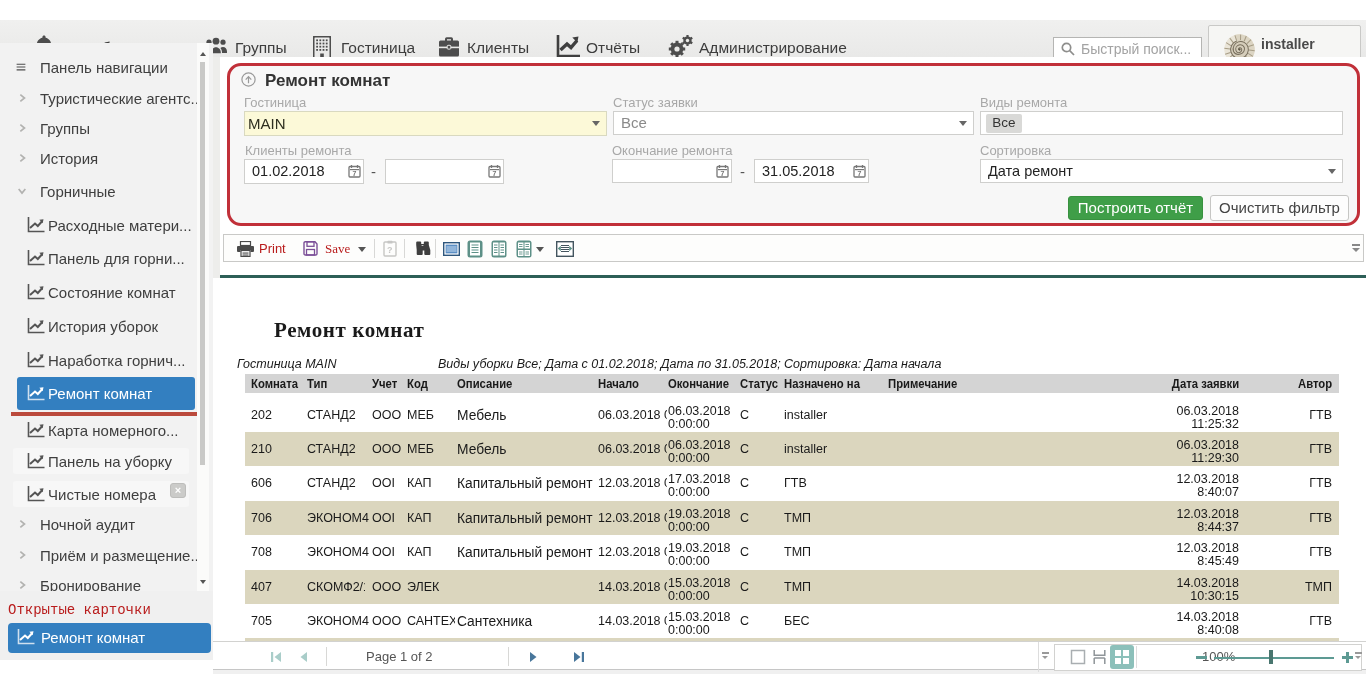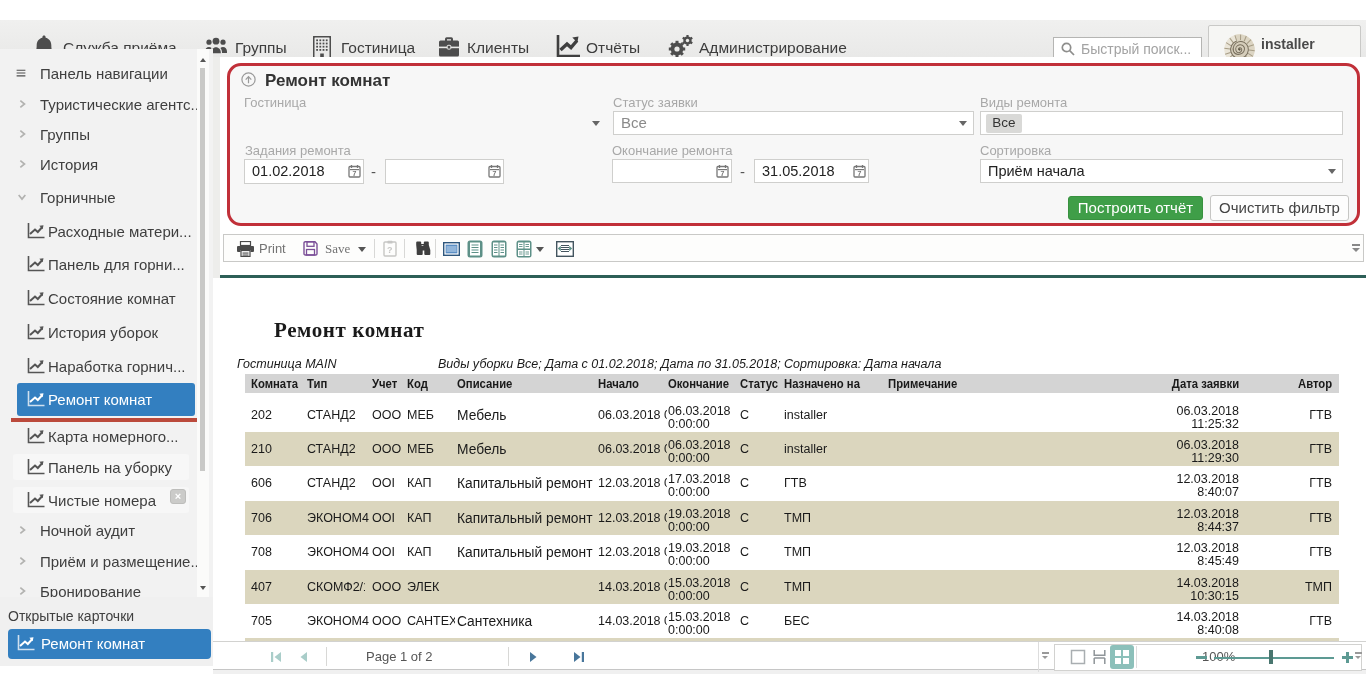--- a/index.html
+++ b/index.html
@@ -17,55 +17,55 @@
 
 #search { position:absolute; left:1053px; top:17px; width:149px; height:22px; background:#fff;
   border:1px solid #b5b5b3; border-radius:0; }
 #search .ph { position:absolute; left:27px; top:3px; color:#a3a3a3; font-size:14px; }
 
 #usercard { position:absolute; left:1208px; top:5px; width:153px; height:49px; background:#f6f6f4;
   border:1px solid #c9c9c7; border-radius:2px; }
 #usercard .uname { position:absolute; left:52px; top:10px; font-size:14px; font-weight:bold; color:#4a4a4a; }
 
 
-#sidebar { position:absolute; left:0; top:49px; width:213px; height:617px; background:#f2f2f2; }
+#sidebar { position:absolute; left:0; top:43px; width:213px; height:617px; background:#f2f2f2; }
 .sbitem { position:absolute; left:0; width:197px; color:#3f3f3f; font-size:15px; }
 .sbitem .arr { position:absolute; left:17px; top:3px; width:10px; height:10px; }
 .sbitem .txt { position:absolute; left:40px; top:0; white-space:nowrap; }
 .sbsub .txt { left:48px; }
 .sbsub .cicon { position:absolute; left:27px; top:-1px; }
 #sbsel { position:absolute; left:17px; top:334px; width:178px; height:33px; background:#337fc0; border-radius:3px; }
 #sbsel .txt { position:absolute; left:31px; top:8px; color:#fff; font-size:15px; white-space:nowrap;}
 #sbsel .cicon { position:absolute; left:10px; top:7px; }
 #sbredline { position:absolute; left:11px; top:369px; width:188px; height:4px; background:#bb4a3c; }
 .chev { stroke:#b2b2b0; stroke-width:2; fill:none; }
 #sbscroll { position:absolute; left:197px; top:0px; width:12px; height:548px; background:#fbfbfa; }
 #sbthumb { position:absolute; left:3px; top:19px; width:5px; height:403px; background:#c9c9c7; }
 #sbbottom { position:absolute; left:0; top:548px; width:213px; height:69px; background:#f0f0f0; }
-#sbbottom .lbl { position:absolute; left:8px; top:11px; color:#404040; font-size:14px; }
+#sbbottom .lbl { position:absolute; left:8px; top:11px; color:#b91c1c; font-size:14px;font-family:Liberation Mono, monospace; }
 #sbcard { position:absolute; left:8px; top:32px; width:203px; height:30px; background:#337fc0; border-radius:4px; }
 #sbcard .txt { position:absolute; left:33px; top:6px; color:#fff; font-size:15px; }
 #sbcard .cicon { position:absolute; left:9px; top:5px; }
 .closebox { position:absolute; left:170px; top:-3px; width:16px; height:15px; background:#cbcbc9; border:1px solid #bdbdbb; border-radius:3px; color:#fff; font-size:11px; font-weight:bold; text-align:center; line-height:13px; }
 
 
 #main { position:absolute; left:213px; top:57px; width:1153px; height:617px; background:#fff; }
 
 #fpanel { position:absolute; left:14px; top:6px; width:1133px; height:163px; border:3px solid #c13039; border-radius:14px; background:#f7f7f7; }
 #fpanel .ptitle { position:absolute; left:35px; top:5px; font-size:17px; font-weight:bold; color:#333; }
 .flabel { position:absolute; color:#a8a8a8; font-size:13px; }
 .finput { position:absolute; background:#fff; border:1px solid #cfcfcd; font-size:15px; color:#333; }
 .fcaret { position:absolute; width:0; height:0; border-left:4px solid transparent; border-right:4px solid transparent; border-top:5px solid #666; }
 
 #btnGreen { position:absolute; left:838px; top:130px; width:135px; height:24px; background:#3f9e48; border:1px solid #38913f; border-radius:3px; color:#fff; font-size:15px; text-align:center; line-height:22px; }
 #btnWhite { position:absolute; left:980px; top:129px; width:139px; height:26px; background:#fdfdfd; border:1px solid #c6c6c4; border-radius:3px; color:#444; font-size:15px; text-align:center; line-height:24px; }
 
 
 #toolbar { position:absolute; left:10px; top:177px; width:1141px; height:28px; background:#fdfdfc; border:1px solid #c9c9c7; }
-#toolbar .tx { position:absolute; top:6px; font-size:13px; color:#737373; }
+#toolbar .tx { position:absolute; top:6px; font-size:13px; color:#b91c1c; }
 .tsep { position:absolute; top:4px; width:1px; height:19px; background:#d8d8d6; }
 
 
 #tealline { position:absolute; left:7px; top:218px; width:1146px; height:3px; background:#2d5f57; }
 
 #report { position:absolute; left:0px; top:221px; width:1153px; height:363px; background:#fff; }
 #rtitle { position:absolute; left:61px; top:40px; font-family:"Liberation Serif", serif; font-size:21px; letter-spacing:0.6px; font-weight:bold; color:#1a1a1a; }
 .rinfo { position:absolute; top:79px; font-size:12.5px; font-style:italic; color:#1a1a1a; }
 
 #rtable { position:absolute; left:32px; top:96px; width:1094px; }
@@ -365,28 +365,29 @@
 <div id="main">
   <div style="position:absolute;left:0;top:0;width:7px;height:617px;background:#ededeb;"></div>
   <div style="position:absolute;left:0;top:613px;width:1153px;height:4px;background:#f0f0f0;"></div>
   <div id="fpanel">
     <svg width="15" height="15" viewBox="0 0 15 15" style="position:absolute;left:11px;top:6px;">
         <circle cx="7.5" cy="7.5" r="6.6" stroke="#9a9a9a" fill="none" stroke-width="1.2"></circle>
         <path d="M7.5 11.2 V5.2 M4.7 7.6 L7.5 4.6 L10.3 7.6" stroke="#9a9a9a" stroke-width="1.2" fill="none"></path>
       </svg>
     <div class="ptitle">Ремонт комнат</div>
     <div class="flabel" style="left:14px;top:29px;">Гостиница</div>
+    <div class="finput" style="left:14px;top:45px;width:363px;height:25px;background:#fcf9d8;border-color:#d9d9c0;color:#2e2e20;font-size:15px;line-height:23px;padding-left:3px;">MAIN</div>
     <div class="fcaret" style="left:362px;top:55px;"></div>
     <div class="flabel" style="left:383px;top:29px;">Статус заявки</div>
     <div class="finput" style="left:383px;top:45px;width:361px;height:24px;color:#8a8a8a;font-size:15px;line-height:22px;padding-left:7px;">Все</div>
     <div class="fcaret" style="left:729px;top:55px;"></div>
     <div class="flabel" style="left:750px;top:29px;">Виды ремонта</div>
     <div class="finput" style="left:750px;top:45px;width:363px;height:24px;"></div>
     <div style="position:absolute;left:756px;top:48px;width:36px;height:19px;background:#d9d9d7;border-radius:2px;color:#333;font-size:13.5px;text-align:center;line-height:18px;">Все</div>
-    <div class="flabel" style="left:15px;top:77px;">Задания ремонта</div>
+    <div class="flabel" style="left:15px;top:77px;">Клиенты ремонта</div>
     <div class="finput" style="left:14px;top:93px;width:120px;height:25px;font-size:14.5px;color:#222;line-height:23px;padding-left:7px;">01.02.2018</div>
     <svg width="13" height="14" viewBox="0 0 13 14" style="position:absolute;left:118px;top:98px;">
         <rect x="1" y="2.5" width="11" height="10.5" rx="1" fill="none" stroke="#777" stroke-width="1.3"></rect>
         <path d="M3.5 1 v3 M9.5 1 v3" stroke="#777" stroke-width="1.3"></path>
         <rect x="2" y="5" width="9" height="1.2" fill="#777"></rect>
         <text x="4.5" y="12" font-size="7" fill="#777" font-weight="bold">7</text>
       </svg>
     <div style="position:absolute;left:141px;top:97px;color:#555;font-size:15px;">-</div>
     <div class="finput" style="left:155px;top:93px;width:119px;height:25px;"></div>
     <svg width="13" height="14" viewBox="0 0 13 14" style="position:absolute;left:258px;top:98px;">
@@ -405,21 +406,21 @@
       </svg>
     <div style="position:absolute;left:510px;top:97px;color:#555;font-size:15px;">-</div>
     <div class="finput" style="left:524px;top:93px;width:115px;height:24px;font-size:14.5px;color:#222;line-height:22px;padding-left:7px;">31.05.2018</div>
     <svg width="13" height="14" viewBox="0 0 13 14" style="position:absolute;left:623px;top:98px;">
         <rect x="1" y="2.5" width="11" height="10.5" rx="1" fill="none" stroke="#777" stroke-width="1.3"></rect>
         <path d="M3.5 1 v3 M9.5 1 v3" stroke="#777" stroke-width="1.3"></path>
         <rect x="2" y="5" width="9" height="1.2" fill="#777"></rect>
         <text x="4.5" y="12" font-size="7" fill="#777" font-weight="bold">7</text>
       </svg>
     <div class="flabel" style="left:750px;top:77px;">Сортировка</div>
-    <div class="finput" style="left:750px;top:93px;width:363px;height:24px;font-size:14.5px;color:#222;line-height:22px;padding-left:7px;">Приём начала</div>
+    <div class="finput" style="left:750px;top:93px;width:363px;height:24px;font-size:14.5px;color:#222;line-height:22px;padding-left:7px;">Дата ремонт</div>
     <div class="fcaret" style="left:1098px;top:103px;"></div>
     <div id="btnGreen">Построить отчёт</div>
     <div id="btnWhite">Очистить фильтр</div>
   </div>
   <div id="toolbar">
     <svg width="17" height="16" viewBox="0 0 17 16" style="position:absolute;left:13px;top:6px;">
       <rect x="3.5" y="0.5" width="10" height="4" fill="#fff" stroke="#4a4a4a" stroke-width="1.2"></rect>
       <path d="M1 5 h15 a1 1 0 0 1 1 1 v4 a1 1 0 0 1-1 1 h-2.5 v-2 h-10 v2 H1 a1 1 0 0 1-1-1 V6 a1 1 0 0 1 1-1z" fill="#4a4a4a"></path>
       <rect x="4" y="9.5" width="9" height="6" fill="#fff" stroke="#4a4a4a" stroke-width="1.2"></rect>
       <rect x="5.5" y="11.5" width="6" height="1.1" fill="#4a4a4a"></rect>

